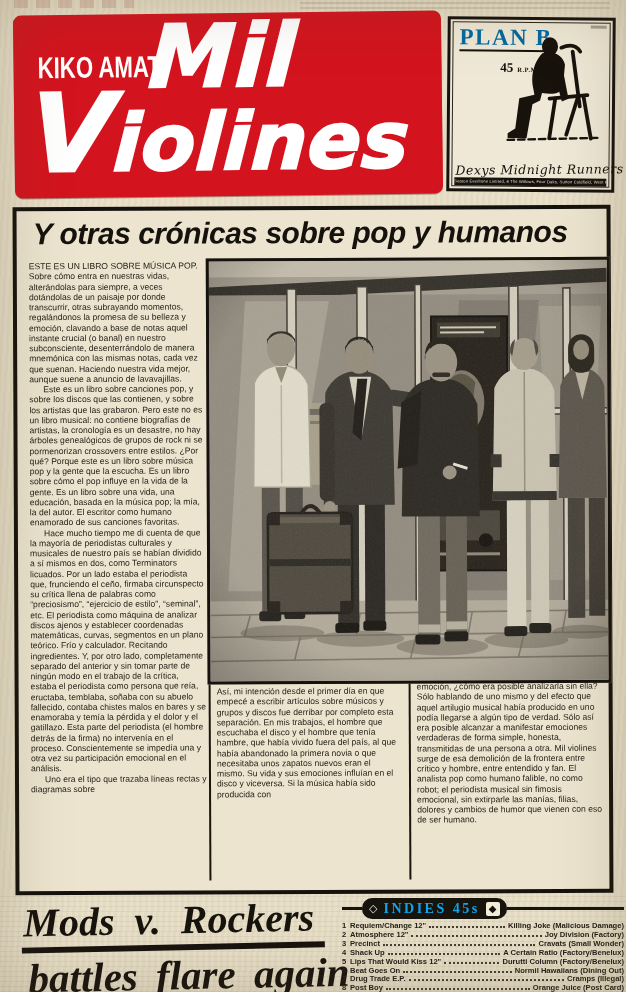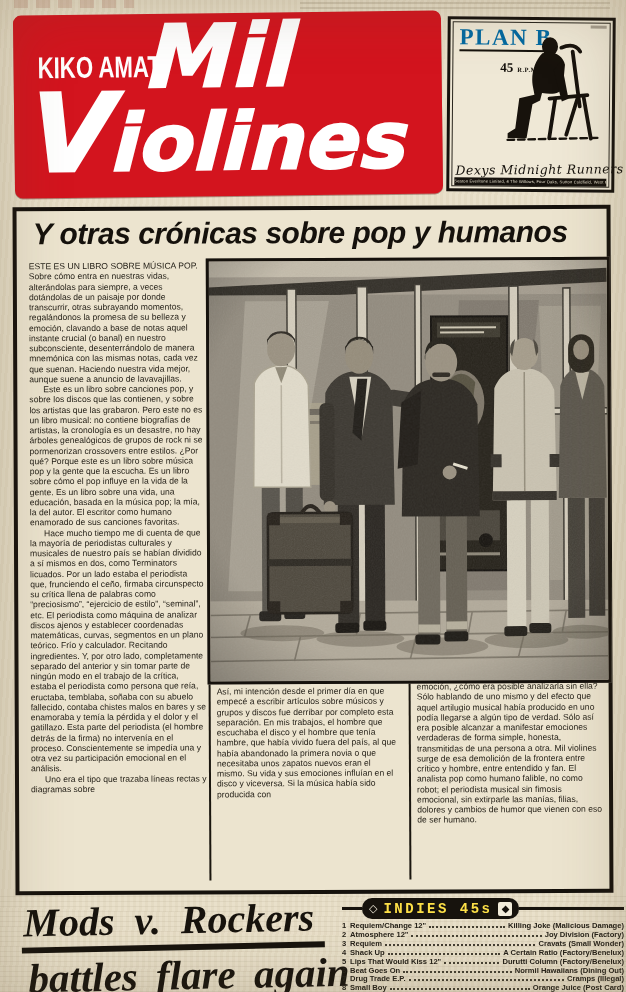--- a/index.html
+++ b/index.html
@@ -116,21 +116,21 @@
   .chart{position:absolute;left:342px;top:898px;width:282px;}
   .chart-head{display:flex;align-items:center;}
   .hrule{height:3px;background:#17130d;}
   .hrule.l{width:20px;}
   .hrule.r{flex:1;}
   .chart-bar{
     height:21px;background:#17130d;border-radius:10px;
     display:flex;align-items:center;padding:0 7px;gap:6px;flex:none;
   }
   .chart-title{
-    color:#fde047;font-family:Liberation Mono, monospace;font-weight:bold;
+    color:#0ea5e9;font-family:Liberation Serif, serif;font-weight:bold;
     font-size:14px;letter-spacing:2.5px;line-height:1;transform:translateY(-.5px);
   }
   .dl{color:#f2ecda;font-size:11px;line-height:1;}
   .chip{
     width:14px;height:14px;background:#f2ecda;border-radius:2px;
     display:flex;align-items:center;justify-content:center;
     color:#17130d;font-size:10px;line-height:1;
   }
   .chart-list{margin-top:3px;}
   .crow{display:flex;align-items:baseline;font-weight:bold;font-size:7.6px;
@@ -379,21 +379,21 @@
           <span class="cartist">Killing Joke (Malicious Damage)</span>
         </div>
       <div class="crow">
           <span class="crank">2</span>
           <span class="ctitle">Atmosphere 12"</span>
           <span class="cleader"></span>
           <span class="cartist">Joy Division (Factory)</span>
         </div>
       <div class="crow">
           <span class="crank">3</span>
-          <span class="ctitle">Requiem</span>
+          <span class="ctitle">Precinct</span>
           <span class="cleader"></span>
           <span class="cartist">Cravats (Small Wonder)</span>
         </div>
       <div class="crow">
           <span class="crank">4</span>
           <span class="ctitle">Shack Up</span>
           <span class="cleader"></span>
           <span class="cartist">A Certain Ratio (Factory/Benelux)</span>
         </div>
       <div class="crow">
@@ -409,20 +409,20 @@
           <span class="cartist">Normil Hawaiians (Dining Out)</span>
         </div>
       <div class="crow">
           <span class="crank">7</span>
           <span class="ctitle">Drug Trade E.P.</span>
           <span class="cleader"></span>
           <span class="cartist">Cramps (Illegal)</span>
         </div>
       <div class="crow">
           <span class="crank">8</span>
-          <span class="ctitle">Small Boy</span>
+          <span class="ctitle">Post Boy</span>
           <span class="cleader"></span>
           <span class="cartist">Orange Juice (Post Card)</span>
         </div>
     </div>
   </div>
 
 </div>
 
 </body></html>

